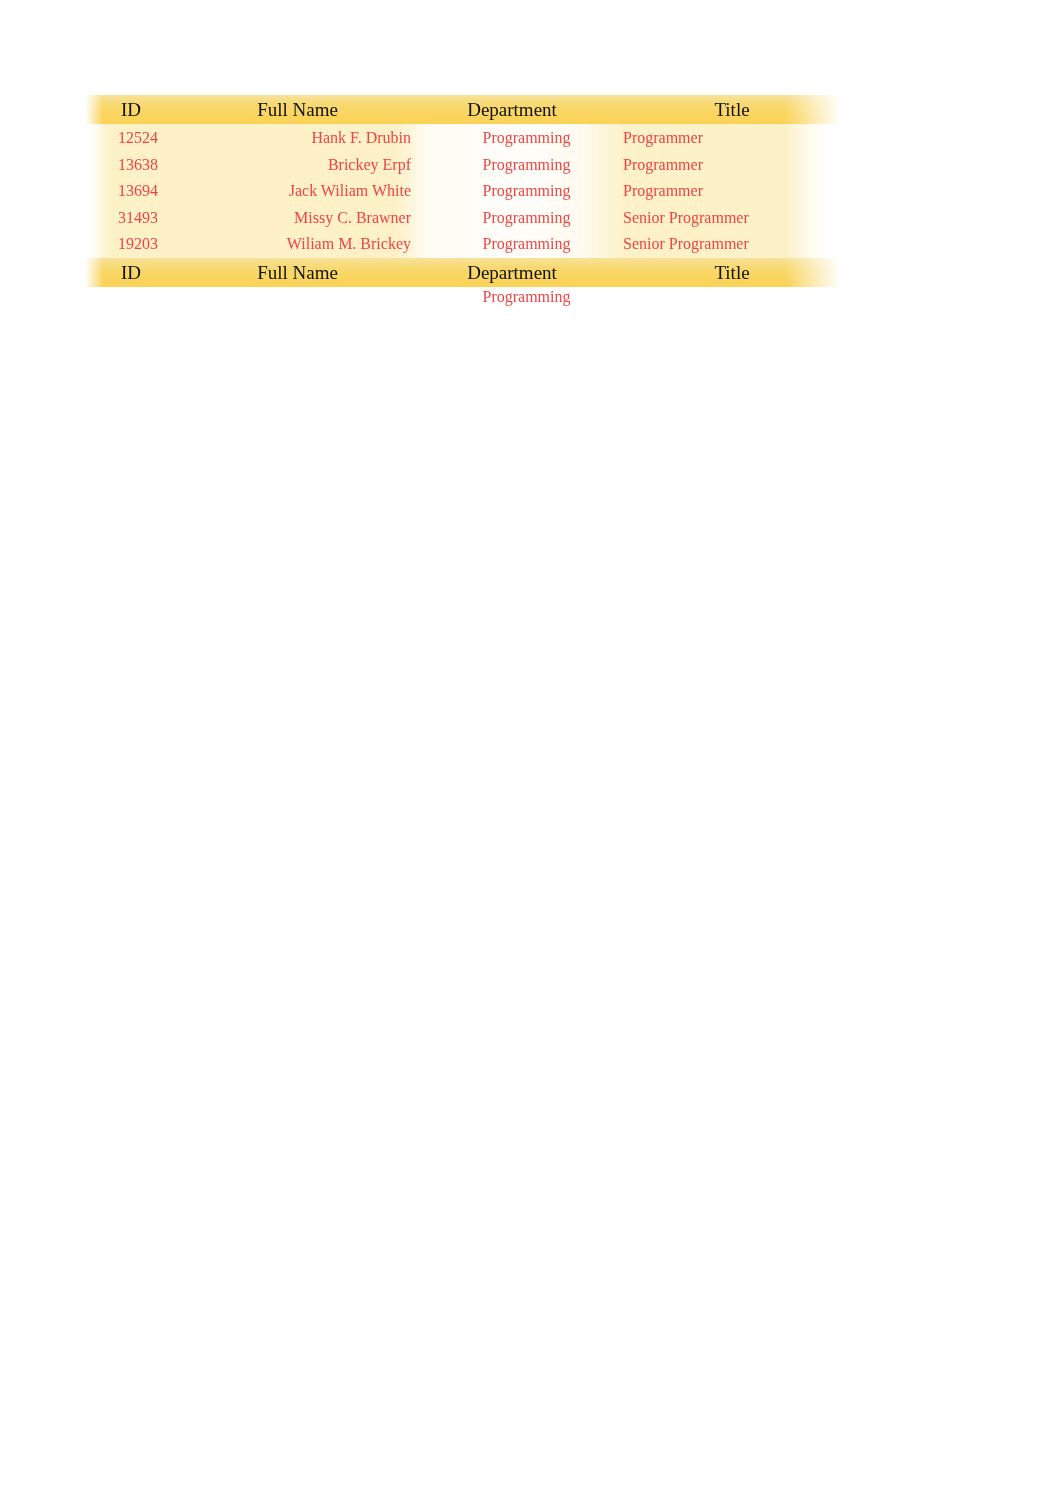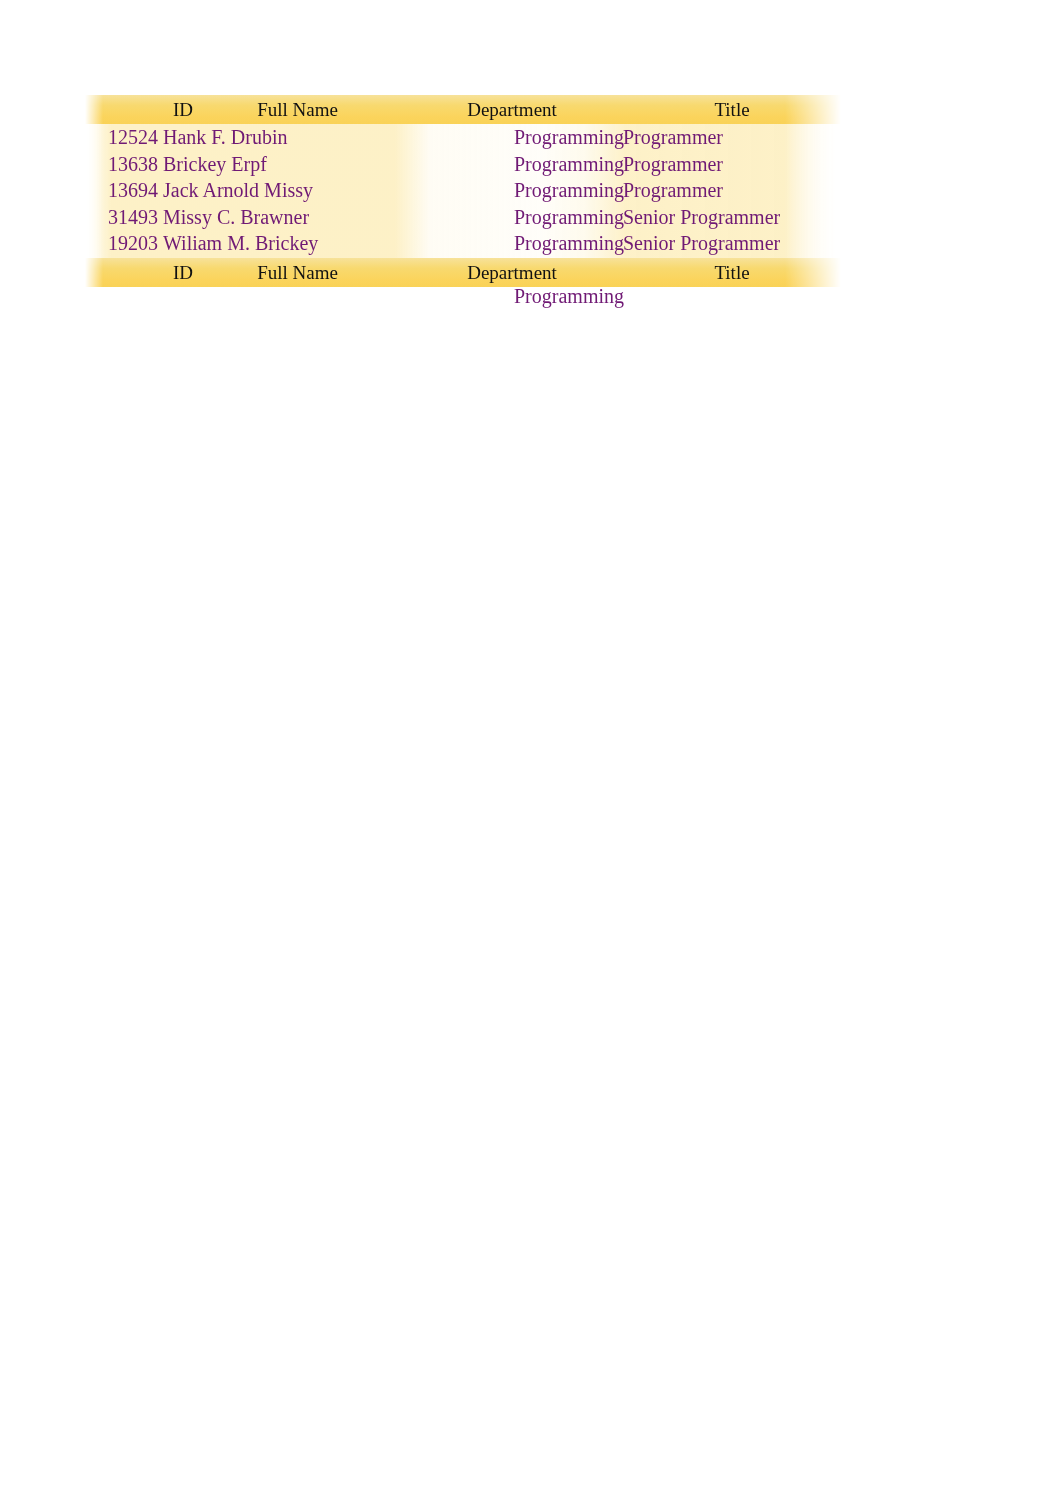--- a/index.html
+++ b/index.html
@@ -79,38 +79,38 @@
   .cell {
     position: absolute;
     top: 0;
     height: 27px;
     line-height: 27px;
     white-space: nowrap;
   }
 
   
   .col-id      { left: 0px;   width: 73px;  text-align: right; }
-  .col-name    { left: 78px;  width: 230px; text-align: left;  }
-  .col-dept    { left: 324px; width: 215px; text-align: right;  }
+  .col-name    { left: 96px;  width: 230px; text-align: right;  }
+  .col-dept    { left: 334px; width: 215px; text-align: center;  }
   .col-title   { left: 538px; width: 218px; text-align: left;  }
 
   
-  .hdr .col-id    { left: 16px;   width: 92px;  text-align: right; }
+  .hdr .col-id    { left: 0px;   width: 92px;  text-align: center; }
   .hdr .col-name  { left: 100px;  width: 225px; text-align: center; }
   .hdr .col-dept  { left: 317px; width: 220px; text-align: center; }
   .hdr .col-title { left: 537px; width: 220px; text-align: center; }
 
   .hdr {
     font-size: 19px;
     font-weight: normal;
     color: #111111;
   }
   .data-row {
-    font-size: 20px;
-    color: #701a75;
+    font-size: 16px;
+    color: #ef4444;
   }
 
   
   #header-row  { top: 4px;   }
   #data-row-0  { top: 32px;  }
   #data-row-1  { top: 58.5px;}
   #data-row-2  { top: 85px;  }
   #data-row-3  { top: 111.5px;}
   #data-row-4  { top: 138px; }
   #footer-row  { top: 167px; }
@@ -143,21 +143,21 @@
 
   <div class="row data-row" id="data-row-1">
     <div class="cell col-id">13638</div>
     <div class="cell col-name">Brickey Erpf</div>
     <div class="cell col-dept">Programming</div>
     <div class="cell col-title">Programmer</div>
   </div>
 
   <div class="row data-row" id="data-row-2">
     <div class="cell col-id">13694</div>
-    <div class="cell col-name">Jack Arnold Missy</div>
+    <div class="cell col-name">Jack Wiliam White</div>
     <div class="cell col-dept">Programming</div>
     <div class="cell col-title">Programmer</div>
   </div>
 
   <div class="row data-row" id="data-row-3">
     <div class="cell col-id">31493</div>
     <div class="cell col-name">Missy C. Brawner</div>
     <div class="cell col-dept">Programming</div>
     <div class="cell col-title">Senior Programmer</div>
   </div>

